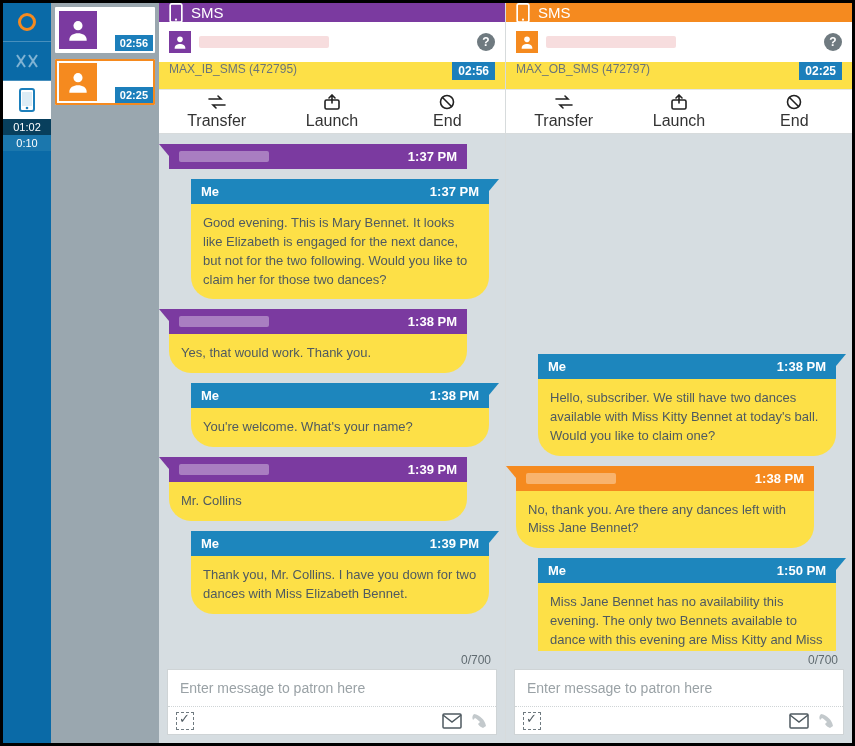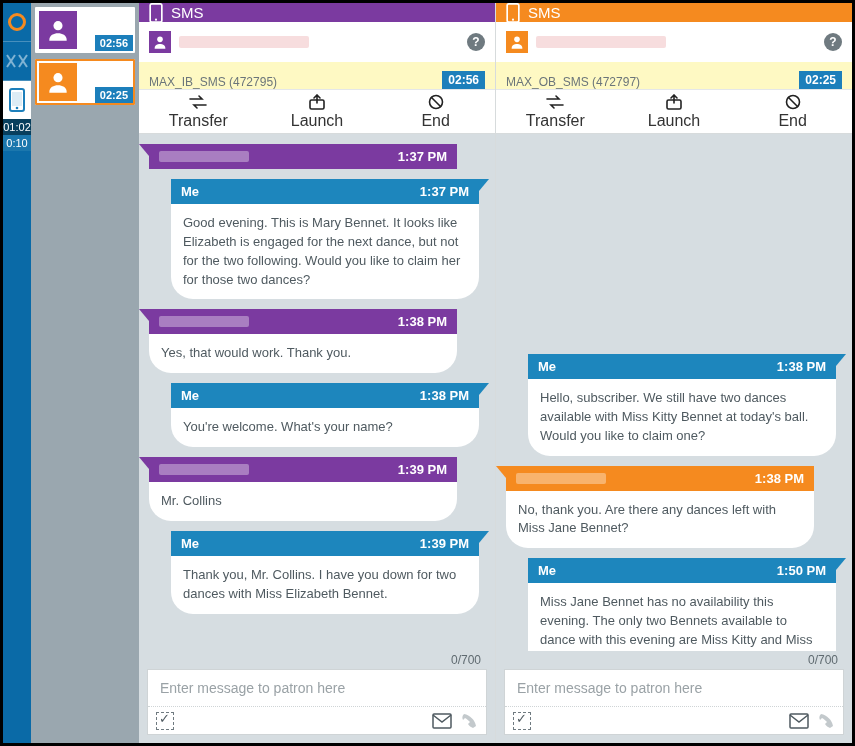--- a/index.html
+++ b/index.html
@@ -1,21 +1,21 @@
 <!DOCTYPE html>
 <html><head>
 <meta charset="utf-8">
 <style>
 * { box-sizing: border-box; margin: 0; padding: 0; font-family: Arial, Helvetica, sans-serif; }
 body { background: #fff; }
 .frame { width: 855px; height: 746px; border: 3px solid #000; position: relative; overflow: hidden; background: #fff; }
 .stage { position: absolute; inset: 0; display: flex; }
 
 
-.rail { width: 28px; background: #0a6aa7; display: flex; flex-direction: column; align-items: stretch; color: #fff; font-size: 11px; }
+.rail { width: 48px; background: #0a6aa7; display: flex; flex-direction: column; align-items: stretch; color: #fff; font-size: 11px; }
 .rail-sep { height: 1px; background: rgba(255,255,255,0.25); }
 .rail-btn { height: 38px; display:flex; align-items:center; justify-content:center; }
 .rail-dot { width: 18px; height: 18px; border-radius: 50%; border: 3px solid #f58a1f; background: transparent; }
 .rail-tools { height: 38px; display:flex; align-items:center; justify-content:center; gap:2px; }
 .rail-tools svg { opacity: .6; }
 .rail-phone { height: 38px; display:flex; align-items:center; justify-content:center; background: #fff; }
 .rail-time { text-align:center; padding: 2px 0; }
 .rail-time.dark { background:#083f5d; }
 .rail-time.alt { background:#1b77ad; }
 
@@ -37,36 +37,36 @@
 .p-head.purple { background:#7b3aa0; }
 .p-head.orange { background:#f58a1f; }
 
 .p-contact { background:#fff; height:40px; display:flex; align-items:center; padding:0 10px; gap:8px; }
 .p-contact .cavatar { width:22px; height:22px; display:flex; align-items:center; justify-content:center; }
 .p-contact .cavatar.purple { background:#7b3aa0; }
 .p-contact .cavatar.orange { background:#f58a1f; }
 .p-contact .redact { height:12px; width:130px; background:#f7ddde; border-radius:2px; }
 .p-contact .help { margin-left:auto; width:18px; height:18px; border-radius:50%; background:#6f7a80; color:#fff; display:flex; align-items:center; justify-content:center; font-size:12px; font-weight:bold; cursor:pointer; }
 
-.p-meta { background:#fef9c3; height:28px; display:flex; align-items:flex-end; padding:0 10px; font-size:12px; color:#6b757a; border-bottom:1px solid #e4e7e9; }
+.p-meta { background:#fde047; height:28px; display:flex; align-items:flex-start; padding:0 10px; font-size:12px; color:#6b757a; border-bottom:1px solid #e4e7e9; }
 .p-meta .skilllbl { }
 .p-meta .timebadge { margin-left:auto; background:#1c7fbb; color:#fff; padding:2px 6px; font-weight:bold; font-size:12px; }
 
 .p-actions { background:#fff; height:44px; display:flex; border-bottom:1px solid #d7dbdc; }
 .p-act { flex:1; display:flex; flex-direction:column; align-items:center; justify-content:center; gap:2px; font-size:16px; color:#333; cursor:pointer; }
 .p-act svg { }
 
 
 .chat { flex:1; overflow-y:auto; padding:10px 16px 10px 10px; position:relative; }
 .chat::-webkit-scrollbar { width:12px; }
 .chat::-webkit-scrollbar-track { background:#e2e6e8; }
 .chat::-webkit-scrollbar-thumb { background:#a9b1b5; border-radius:2px; }
 
 .msg { margin-bottom:10px; }
-.msg .bubble { background:#ffffff;border-radius:22px; }
+.msg .bubble { background:#fde047;border-radius:22px; }
 .msg .mh { color:#fff; padding:5px 10px; display:flex; align-items:center; font-size:13px; position:relative; }
 .msg .mh .time { margin-left:auto; font-weight:bold; }
 .msg .mb { padding:10px 12px; font-size:13px; color:#4f5a60; line-height:1.45; }
 
 .msg.in { margin-right:22px; }
 .msg.in .mh { }
 .msg.in .mh.purple { background:#7b3aa0; }
 .msg.in .mh.orange { background:#f58a1f; }
 .msg.in .mh::before { content:""; position:absolute; left:-10px; top:0; border-top:0 solid transparent; border-bottom:12px solid transparent; }
 .msg.in .mh.purple::before { border-right:10px solid #7b3aa0; }

